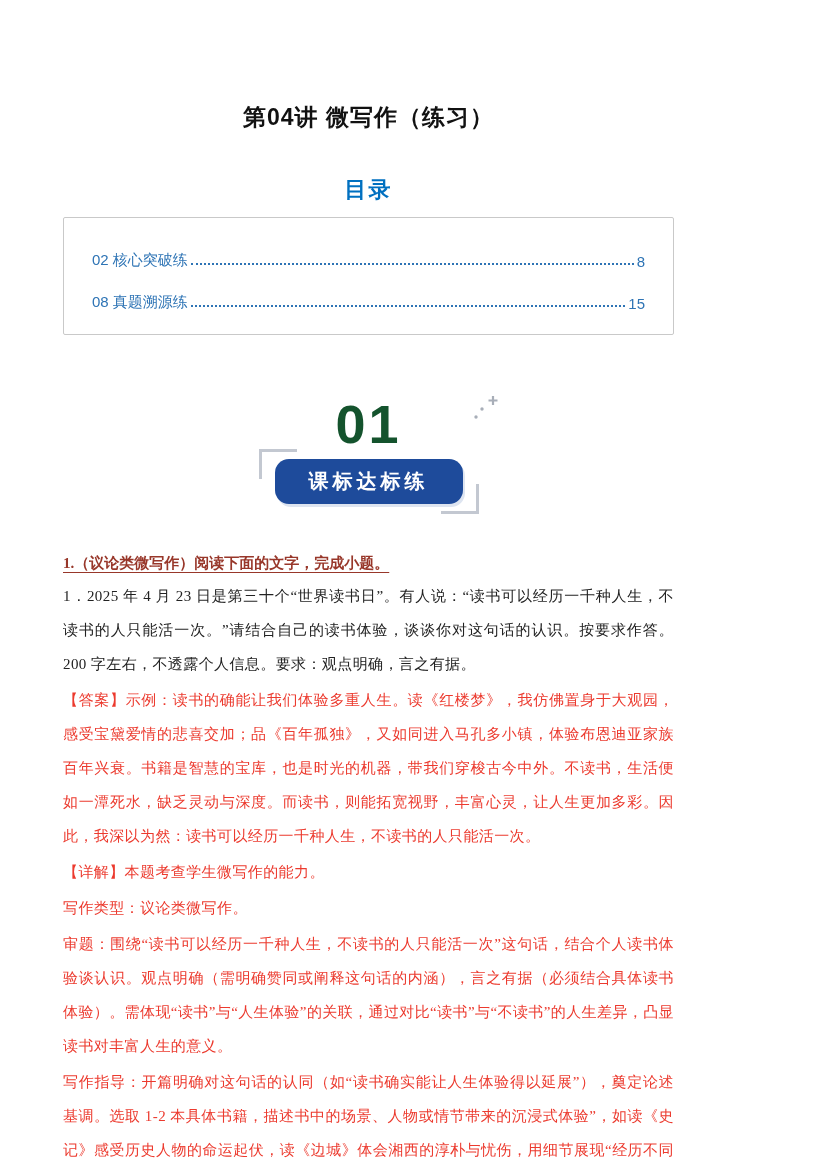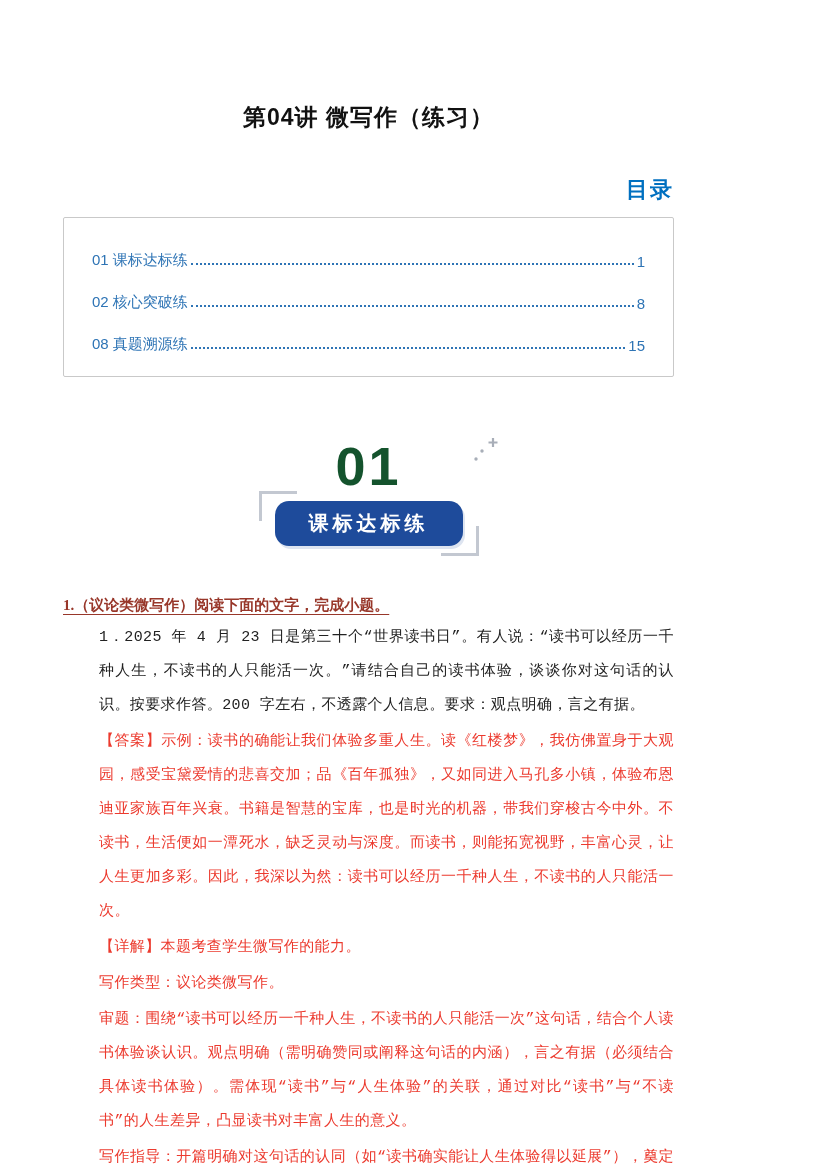--- a/index.html
+++ b/index.html
@@ -19,21 +19,21 @@
   }
   .doc-title {
     text-align: center;
     font-size: 23px;
     font-weight: 700;
     color: #111111;
     letter-spacing: 1px;
   }
   .toc-heading {
     margin-top: 42px;
-    text-align: right;
+    text-align: center;
     font-size: 22px;
     font-weight: 700;
     color: #0070c0;
     letter-spacing: 2px;
   }
   .toc-box {
     margin-top: 12px;
     border: 1px solid #c9c9c9;
     border-radius: 2px;
     padding: 16px 28px;
@@ -110,47 +110,41 @@
   .exercise-heading {
     font-size: 15px;
     font-weight: 700;
     color: #98372a;
     text-decoration: underline;
     text-underline-offset: 4px;
     margin-bottom: 6px;
     font-family: "Liberation Serif", "DejaVu Serif", serif;
   }
   .para {
-    font-family: Liberation Mono, monospace;
+    font-family: Liberation Serif, serif;
     font-size: 15px;
     line-height: 34px;
     text-align: justify;
     text-justify: inter-ideograph;
     color: #222222;
     margin-bottom: 2px;
     letter-spacing: 0.4px;
-    margin-left: 36px;
   }
   .para.red { color: #ec3a2e; }
 </style>
 </head>
 <body>
 
 <div class="page">
 
   <h1 class="doc-title">第04讲 微写作（练习）</h1>
 
   <h2 class="toc-heading">目录</h2>
 
   <div class="toc-box">
-    <div class="toc-row">
-      <span class="toc-label">01 课标达标练</span>
-      <span class="toc-leader"></span>
-      <span class="toc-page">1</span>
-    </div>
     <div class="toc-row">
       <span class="toc-label">02 核心突破练</span>
       <span class="toc-leader"></span>
       <span class="toc-page">8</span>
     </div>
     <div class="toc-row">
       <span class="toc-label">08 真题溯源练</span>
       <span class="toc-leader"></span>
       <span class="toc-page">15</span>
     </div>

